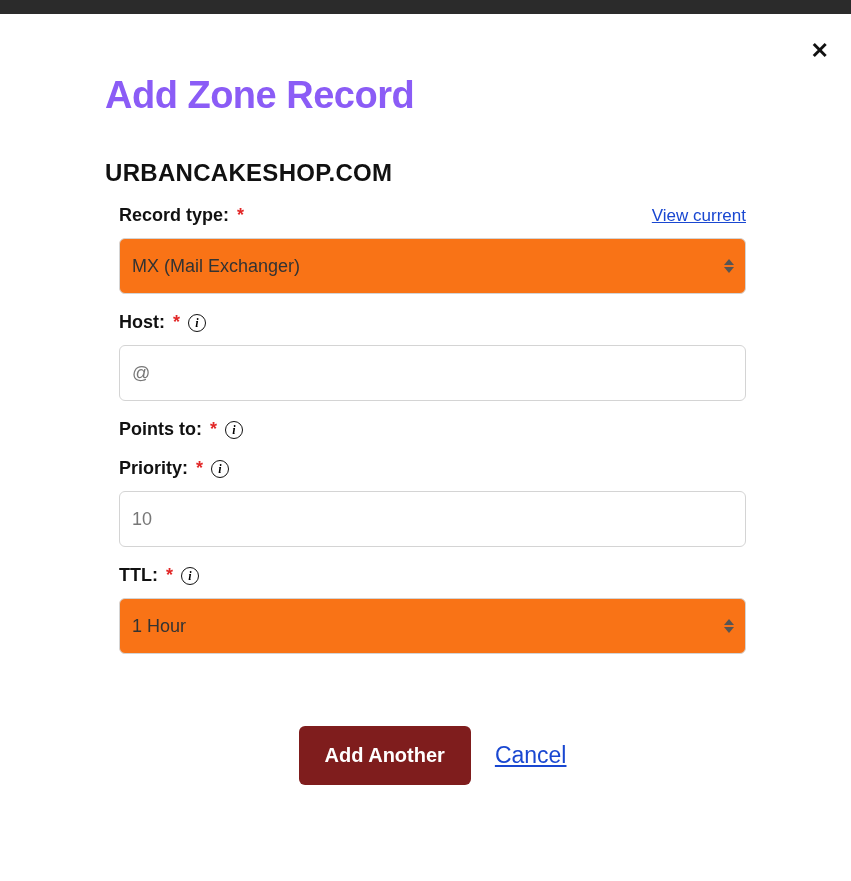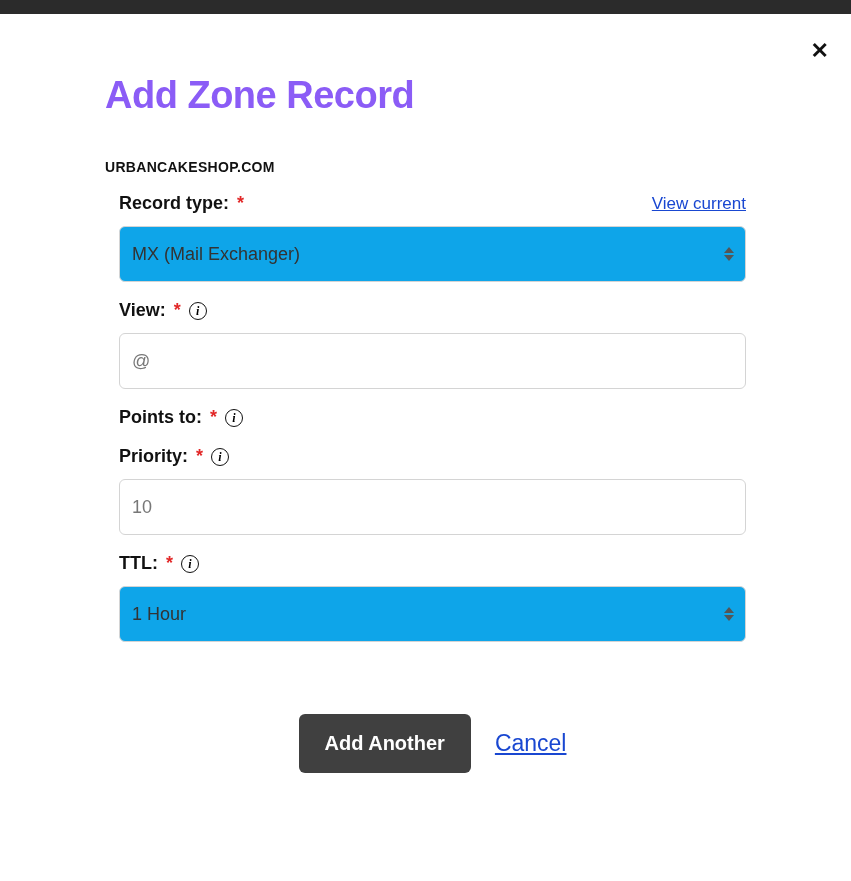--- a/index.html
+++ b/index.html
@@ -33,21 +33,21 @@
       padding: 60px 105px 40px 105px;
     }
     .page-title {
       font-size: 38px;
       font-weight: 900;
       letter-spacing: -0.5px;
       color: #8b5cf6;
       margin-bottom: 42px;
     }
     .domain-name {
-      font-size: 14px;
+      font-size: 24px;
       font-weight: 700;
       letter-spacing: 0.3px;
       color: #111;
       margin-bottom: 18px;
     }
     .form-content {
       padding-left: 14px;
     }
     .field-group {
       margin-bottom: 18px;
@@ -109,21 +109,21 @@
       width: 100%;
     }
     .select-field {
       width: 100%;
       height: 56px;
       border: 1px solid #d4d4d4;
       border-radius: 6px;
       padding: 0 52px 0 12px;
       font-size: 18px;
       color: #333;
-      background: #0ea5e9;
+      background: #f97316;
       appearance: none;
       -webkit-appearance: none;
       cursor: pointer;
     }
     .select-caret {
       position: absolute;
       right: 12px;
       top: 50%;
       transform: translateY(-50%);
       pointer-events: none;
@@ -146,21 +146,21 @@
       border-top: 6px solid #555;
     }
     .button-row {
       display: flex;
       align-items: center;
       justify-content: center;
       gap: 14px;
       margin-top: 72px;
     }
     .btn-primary {
-      background: #404040;
+      background: #7f1d1d;
       color: #fff;
       border: none;
       border-radius: 6px;
       font-size: 20px;
       font-weight: 800;
       padding: 18px 26px;
       cursor: pointer;
     }
     .cancel-link {
       color: #1947d1;
@@ -199,21 +199,21 @@
         <div class="select-caret">
           <div class="caret-up"></div>
           <div class="caret-down"></div>
         </div>
       </div>
     </div>
 
     <div class="field-group">
       <div class="label-row">
         <div class="label-left">
-          <span class="field-label">View:</span>
+          <span class="field-label">Host:</span>
           <span class="required-star">*</span>
           <span class="info-icon">i</span>
         </div>
       </div>
       <input type="text" class="input-field" value="@" style="">
     </div>
 
     <div class="field-group">
       <div class="label-row">
         <div class="label-left">

